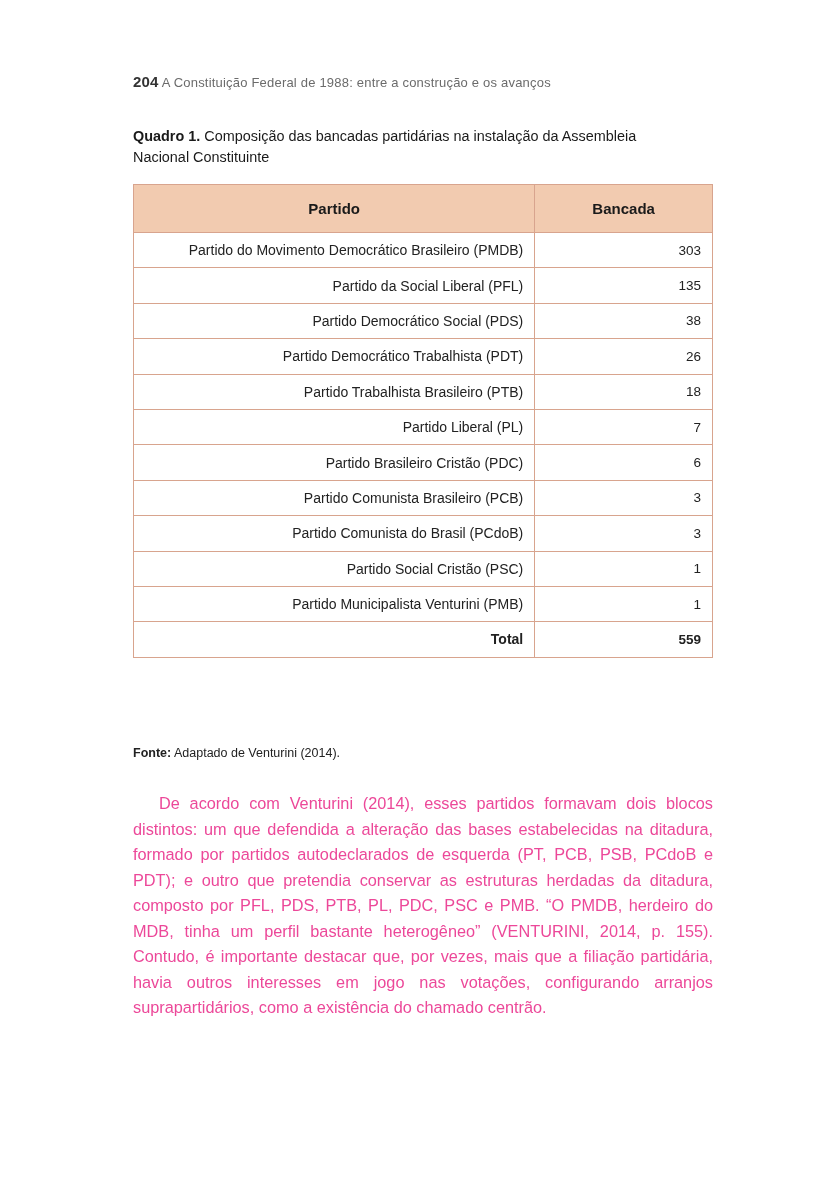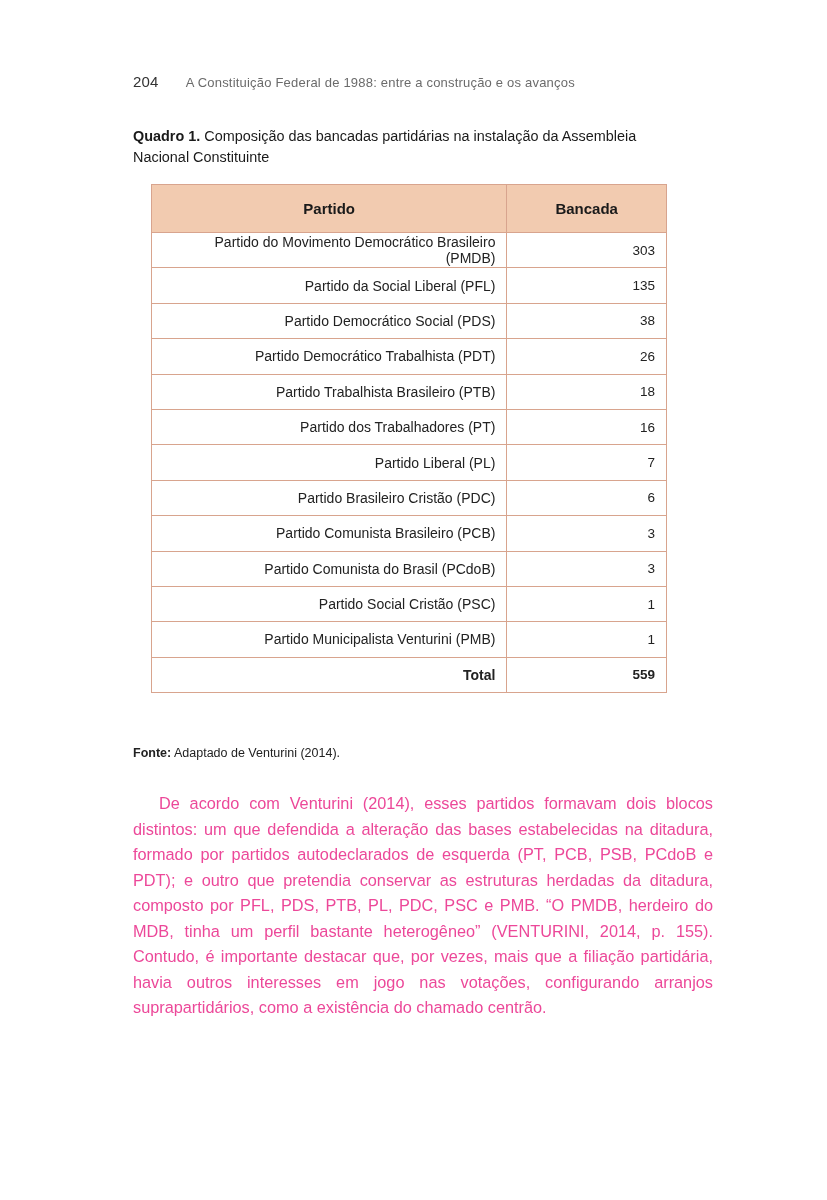--- a/index.html
+++ b/index.html
@@ -1,25 +1,25 @@
 <!DOCTYPE html>
 <html><head>
   <meta charset="utf-8">
   <style>
     * { box-sizing: border-box; margin: 0; padding: 0; }
     html, body { width: 827px; height: 1200px; background: #ffffff; }
     body { position: relative; font-family: "DejaVu Sans Condensed", "Liberation Sans Narrow", "Liberation Sans", sans-serif; color: #1a1a1a; }
 
     .running-head { position: absolute; left: 133px; top: 73px; font-family: "Liberation Sans", sans-serif; font-size: 13px; color: #6b6b6b; white-space: nowrap; letter-spacing: 0.2px; }
-    .running-head .page-num { font-weight: normal; color: #333; font-size: 15px; margin-right: 24px; }
+    .running-head .page-num { font-weight: bold; color: #333; font-size: 15px; margin-right: 0; }
 
     .caption { position: absolute; left: 133px; top: 125px; width: 585px; font-family: "Liberation Sans", sans-serif; font-size: 15.5px; line-height: 21px; color: #1a1a1a; transform: scaleX(0.93); transform-origin: left top; }
     .caption .label { font-weight: bold; }
 
-    table.quadro { position: absolute; left: 151px; top: 184px; width: 516px; border-collapse: collapse; font-family: "Liberation Sans", sans-serif; font-size: 14px; }
+    table.quadro { position: absolute; left: 133px; top: 184px; width: 580px; border-collapse: collapse; font-family: "Liberation Sans", sans-serif; font-size: 14px; }
     table.quadro th, table.quadro td { border: 1.3px solid #d8a48e; }
     table.quadro th { background: #f2cbb0; height: 48px; font-weight: bold; font-size: 15px; text-align: center; color: #1a1a1a; }
     table.quadro td { height: 35.4px; padding: 0 11px; color: #222; text-align: right; }
     table.quadro td.num { font-size: 13.5px; }
     table.quadro col.c1 { width: 402px; }
     table.quadro col.c2 { width: 178px; }
     table.quadro tr.total td { font-weight: bold; }
 
     .source { position: absolute; left: 133px; top: 746px; font-family: "Liberation Sans", sans-serif; font-size: 12.5px; color: #222; }
     .source .label { font-weight: bold; }
@@ -64,24 +64,20 @@
       </tr>
     <tr>
         <td>Partido Democrático Trabalhista (PDT)</td>
         <td class="num">26</td>
       </tr>
     <tr>
         <td>Partido Trabalhista Brasileiro (PTB)</td>
         <td class="num">18</td>
       </tr>
     <tr>
-        <td>Partido dos Trabalhadores (PT)</td>
-        <td class="num">16</td>
-      </tr>
-    <tr>
         <td>Partido Liberal (PL)</td>
         <td class="num">7</td>
       </tr>
     <tr>
         <td>Partido Brasileiro Cristão (PDC)</td>
         <td class="num">6</td>
       </tr>
     <tr>
         <td>Partido Comunista Brasileiro (PCB)</td>
         <td class="num">3</td>

